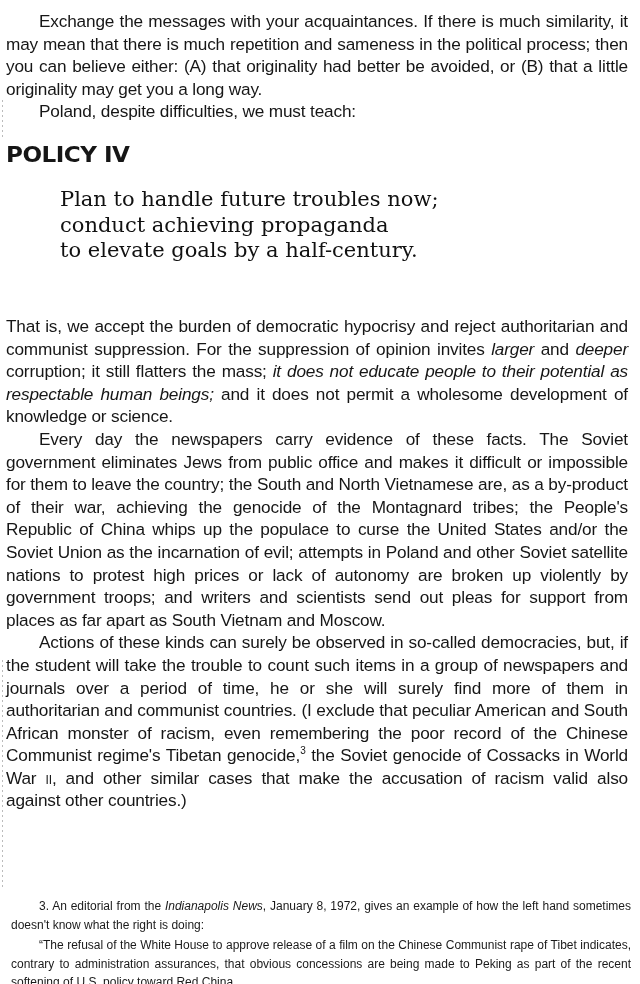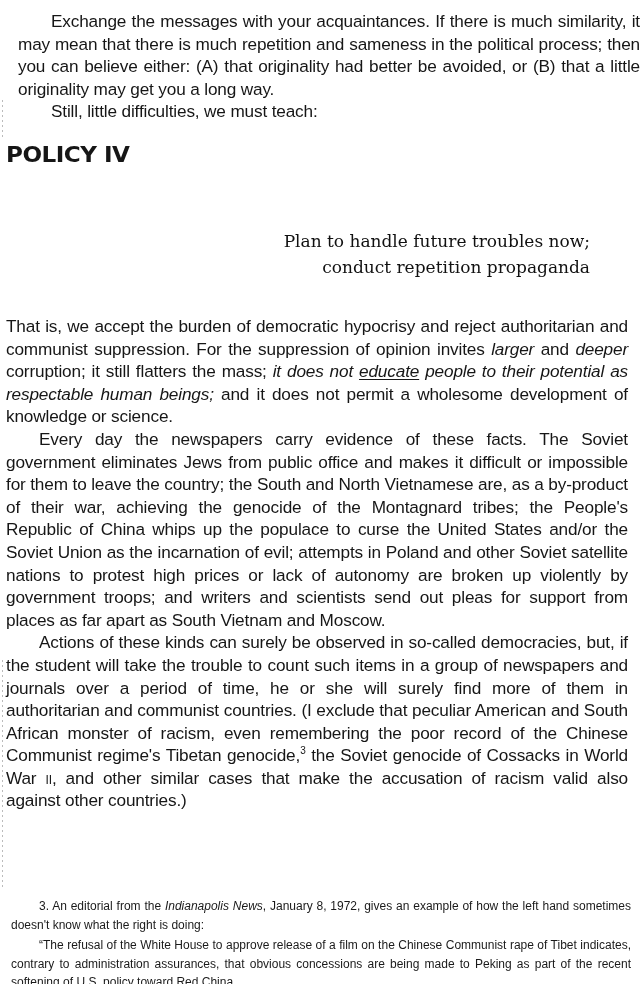--- a/index.html
+++ b/index.html
@@ -9,35 +9,35 @@
     font-family: "Liberation Sans", "DejaVu Sans", sans-serif;
   }
   .page { position: absolute; left: 0; top: 0; width: 640px; height: 984px; }
   .body-text {
     position: absolute; left: 6px; width: 622px;
     font-size: 17.2px; line-height: 22.6px;
     text-align: justify; letter-spacing: -0.15px;
   }
   .body-text p { margin: 0; text-indent: 33px; text-align: justify; }
   .body-text p.noindent { text-indent: 0; }
-  .intro { top: 10px; margin-left: 12px; }
+  .intro { top: 10px; }
   .heading {
     position: absolute; left: 6px; top: 142px;
     font-family: "DejaVu Sans", sans-serif; font-weight: bold;
     font-size: 22px; letter-spacing: -0.5px; transform: scaleX(1.05); transform-origin: left;
   }
   .policy-block {
     position: absolute; left: 60px; width: 530px; top: 187px;
-    text-align: right; font-family: "DejaVu Serif", "Liberation Serif", serif;
-    font-size: 17px; line-height: 25.7px; color: #111; margin-top: 42px;
+    text-align: left; font-family: "DejaVu Serif", "Liberation Serif", serif;
+    font-size: 21px; line-height: 25.7px; color: #111;
   }
   .policy-block div { white-space: nowrap; }
   .main { top: 315px; }
   em { font-style: italic; }
-  .ul { text-decoration: underline; text-underline-offset: 2px; }
+  .ul { text-underline-offset: 2px; }
   sup { font-size: 10px; line-height: 0; vertical-align: super; }
   .sc { font-variant: small-caps; }
   .footnotes {
     position: absolute; left: 9px; top: 895px; width: 624px;
     font-family: "Liberation Sans", sans-serif;
     font-size: 12px; line-height: 18.5px; color: #1a1a1a;
     text-align: justify;
   }
   .footnotes p { margin: 2px; text-indent: 28px; text-align: justify; }
   .margin-speckle {
@@ -47,28 +47,29 @@
 </head>
 <body>
 
 <div class="page">
 
   <div class="margin-speckle" style="top:100px;height:40px;"></div>
   <div class="margin-speckle" style="top:660px;height:230px;"></div>
 
   <div class="body-text intro">
     <p>Exchange the messages with your acquaintances. If there is much similarity, it may mean that there is much repetition and sameness in the political process; then you can believe either: (A) that originality had better be avoided, or (B) that a little originality may get you a long way.</p>
-    <p>Still, little difficulties, we must teach:</p>
+    <p>Poland, despite difficulties, we must teach:</p>
   </div>
 
   <div class="heading">POLICY IV</div>
 
   <div class="policy-block">
     <div>Plan to handle future troubles now;</div>
-    <div>conduct repetition propaganda</div>
+    <div>conduct achieving propaganda</div>
+    <div>to elevate goals by a half-century.</div>
   </div>
 
   <div class="body-text main">
     <p class="noindent"><span>That is, we accept the burden of democratic hypocrisy and reject authoritarian and communist suppression. For the suppression of opinion invites </span><em>larger</em><span> and </span><em>deeper</em><span> corruption; it still flatters the mass; </span><em>it does not </em><em class="ul">educate</em><em> people to their potential as respectable human beings;</em><span> and it does not permit a wholesome development of knowledge or science.</span></p>
     <p>Every day the newspapers carry evidence of these facts. The Soviet government eliminates Jews from public office and makes it difficult or impossible for them to leave the country; the South and North Vietnamese are, as a by-product of their war, achieving the genocide of the Montagnard tribes; the People's Republic of China whips up the populace to curse the United States and/or the Soviet Union as the incarnation of evil; attempts in Poland and other Soviet satellite nations to protest high prices or lack of autonomy are broken up violently by government troops; and writers and scientists send out pleas for support from places as far apart as South Vietnam and Moscow.</p>
     <p><span>Actions of these kinds can surely be observed in so-called democracies, but, if the student will take the trouble to count such items in a group of newspapers and journals over a period of time, he or she will surely find more of them in authoritarian and communist countries. (I exclude that peculiar American and South African monster of racism, even remembering the poor record of the Chinese Communist regime's Tibetan genocide,</span><sup>3</sup><span> the Soviet genocide of Cossacks in World War </span><span class="sc">ii</span><span>, and other similar cases that make the accusation of racism valid also against other countries.)</span></p>
   </div>
 
   <div class="footnotes">
     <p><span>3. An editorial from the </span><em>Indianapolis News</em><span>, January 8, 1972, gives an example of how the left hand sometimes doesn't know what the right is doing:</span></p>

